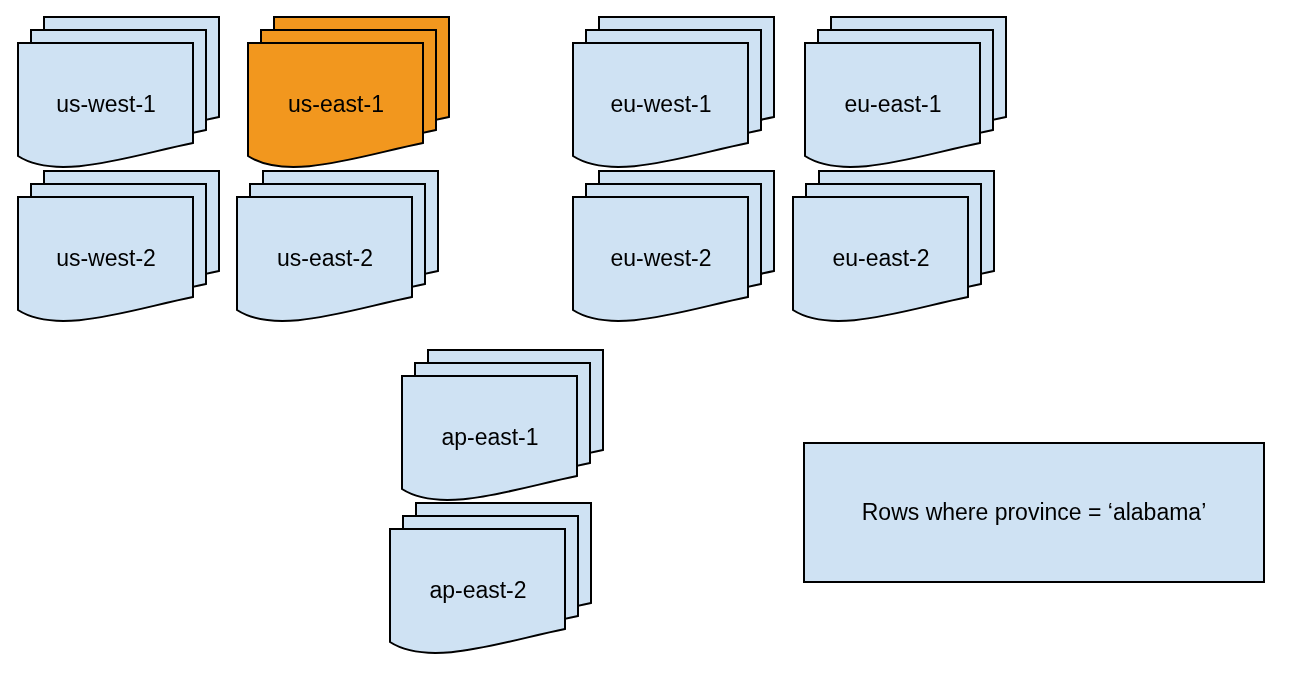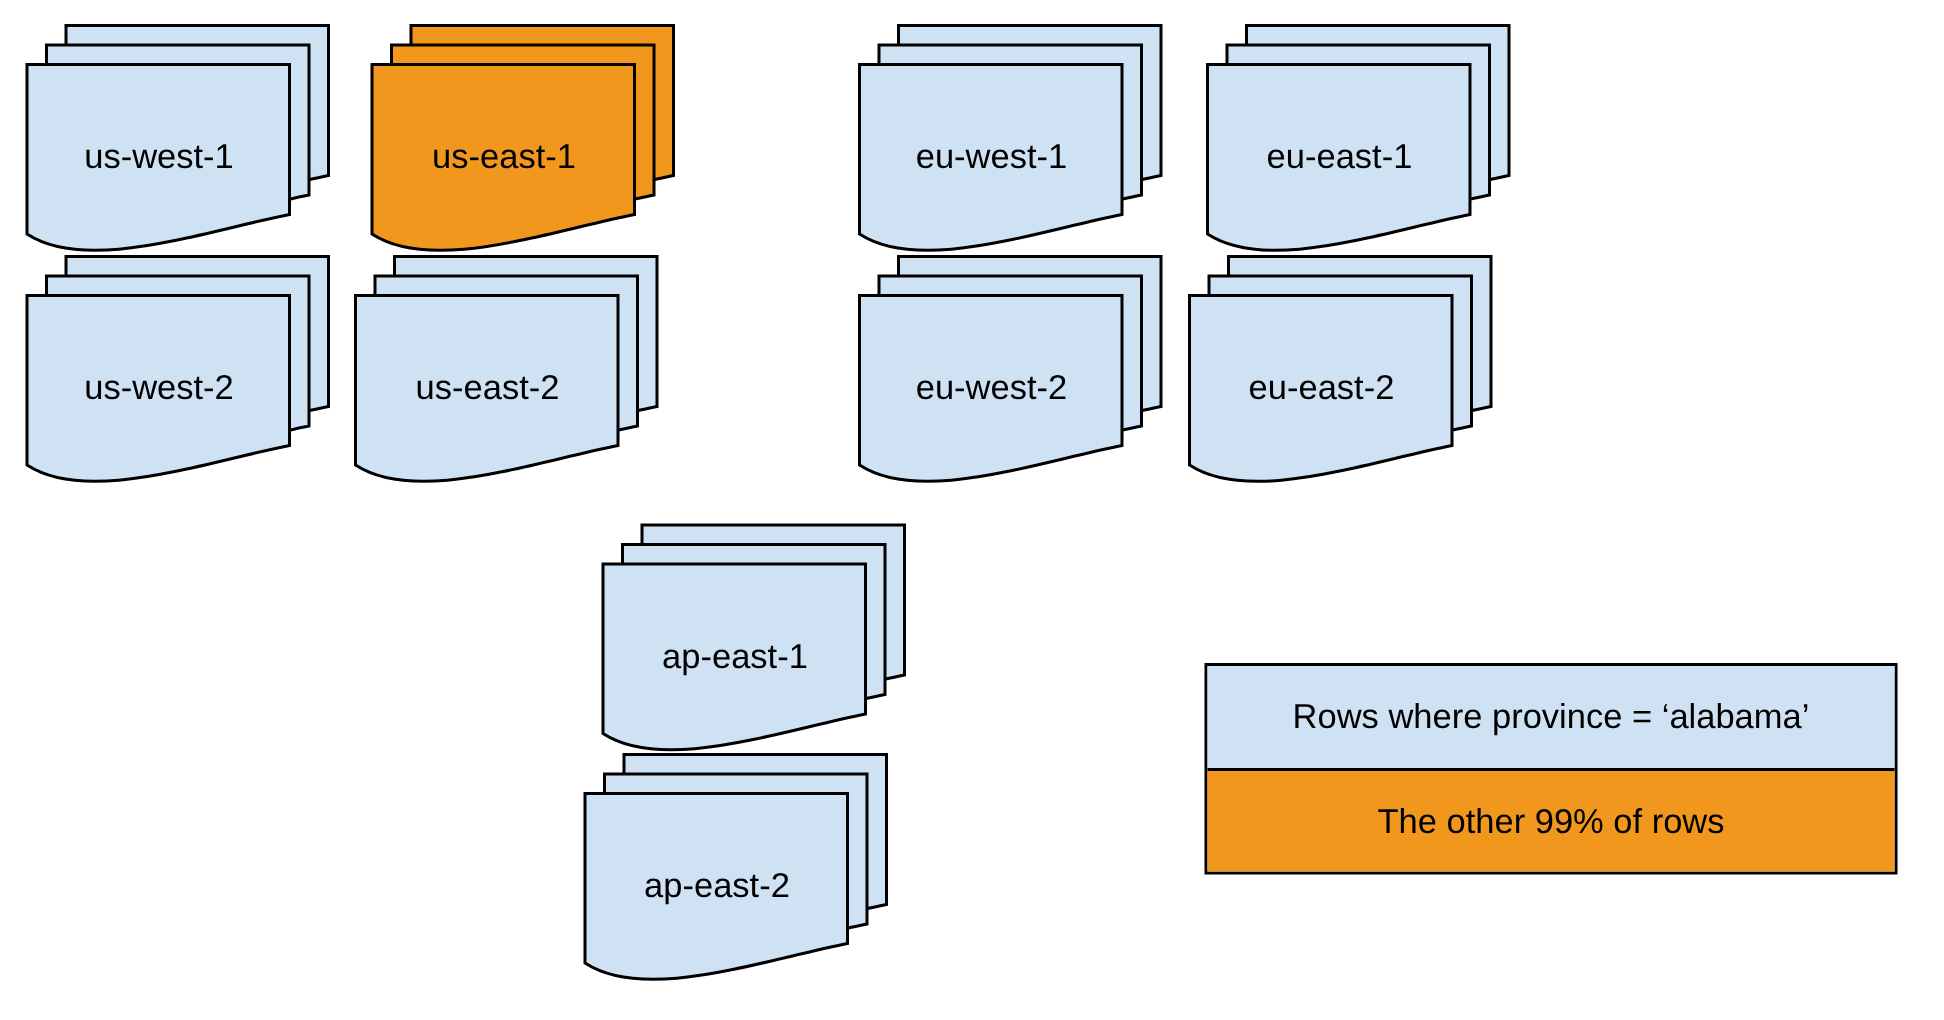--- a/index.html
+++ b/index.html
@@ -157,18 +157,15 @@
       <use href="#docshape" x="13" y="13"></use>
       <use href="#docshape" x="0" y="26"></use>
       <text x="88" y="95">ap-east-2</text>
     </g>
   </svg>
 
   <div class="legend">
     <div class="legend-row bg-blue">
       <span>Rows where province = ‘alabama’</span>
     </div>
-    <div class="legend-row bg-orange">
-      <span>The other 99% of rows</span>
-    </div>
   </div>
 
 </div>
 
 </body></html>

